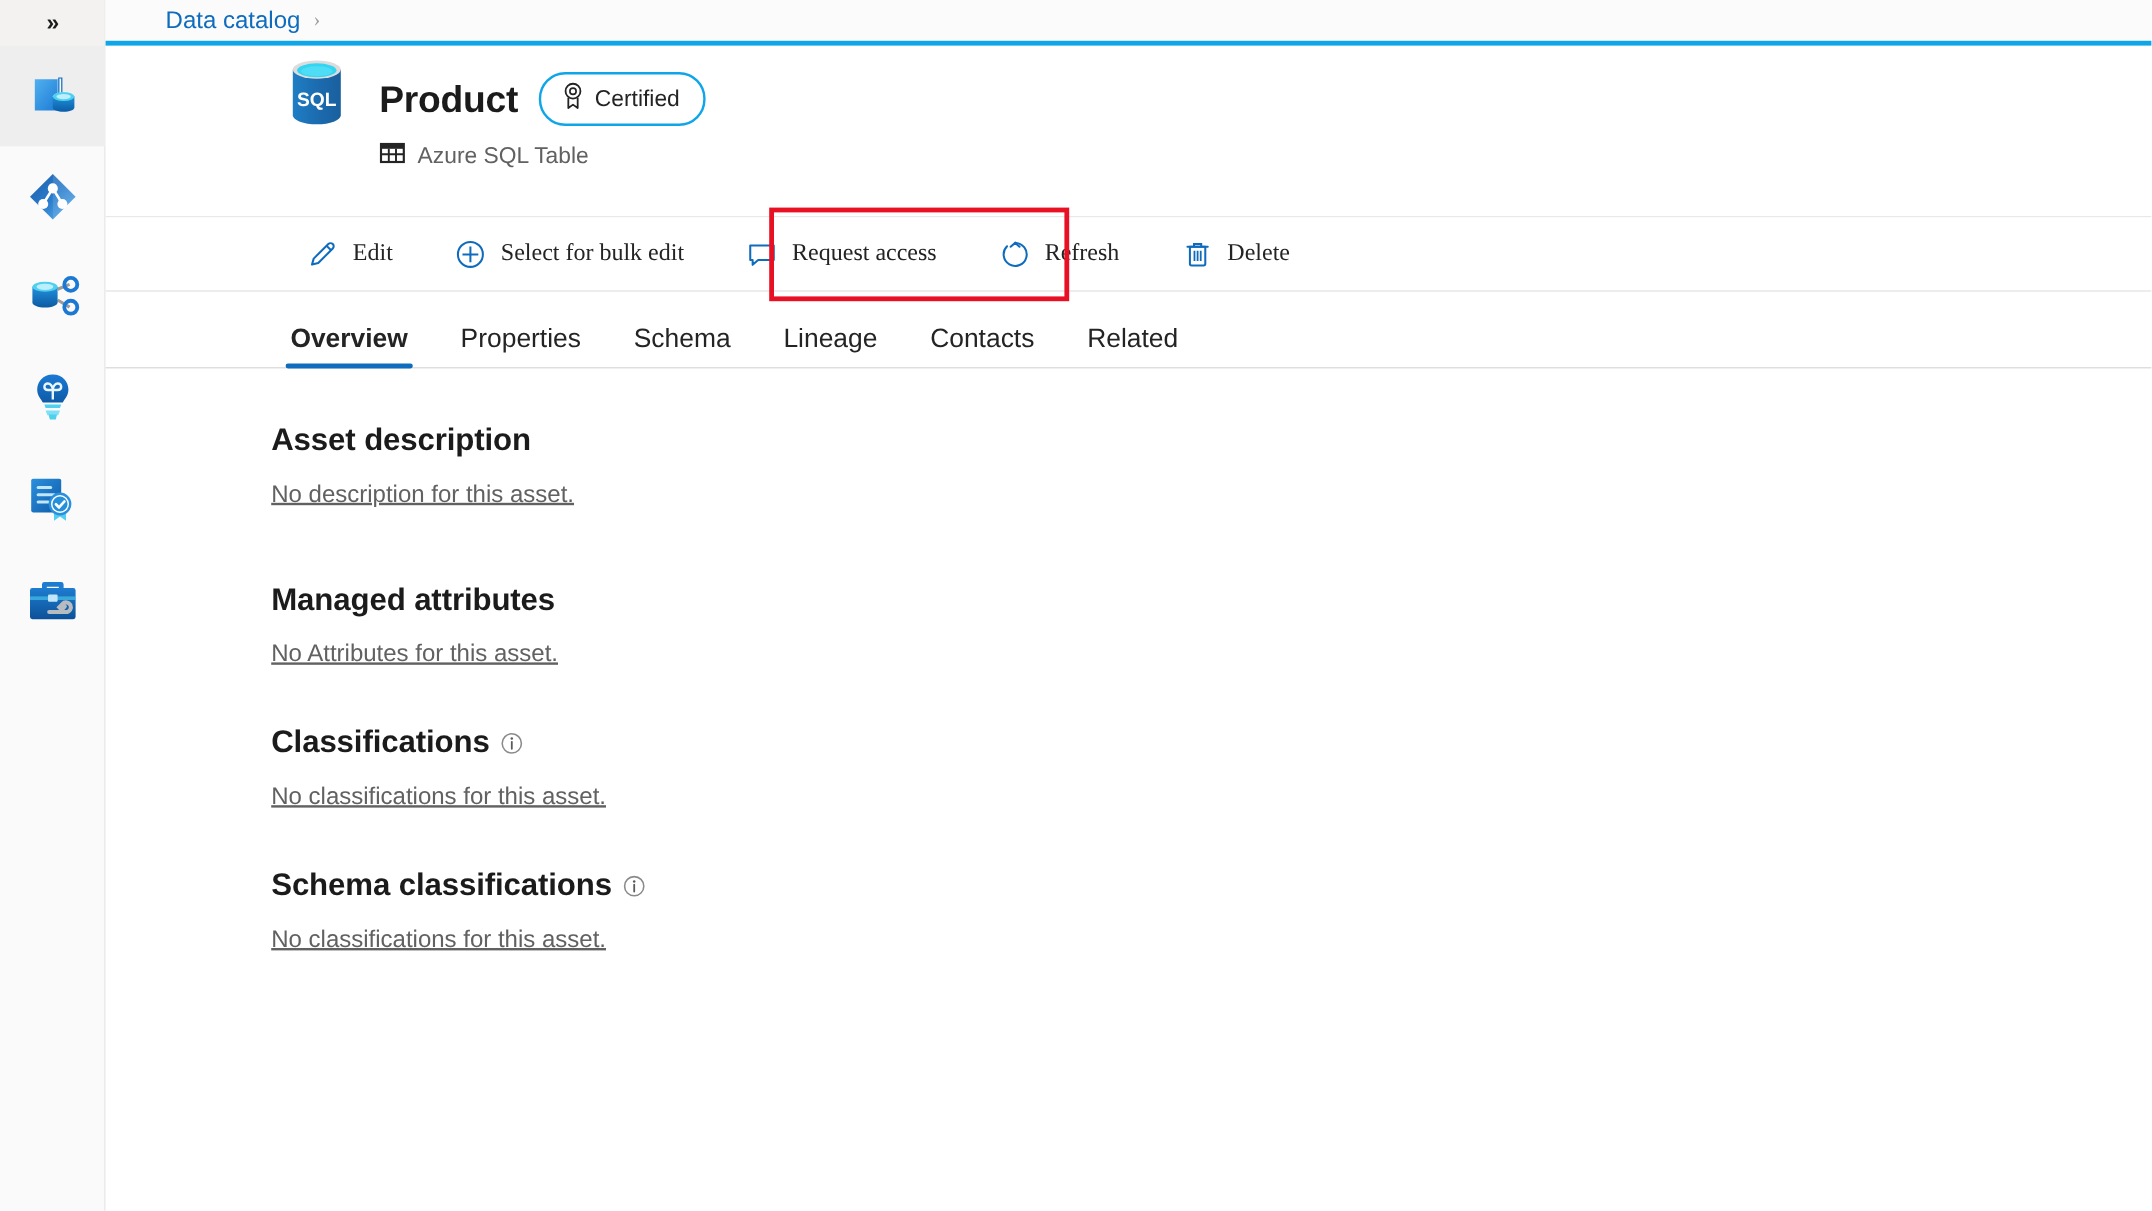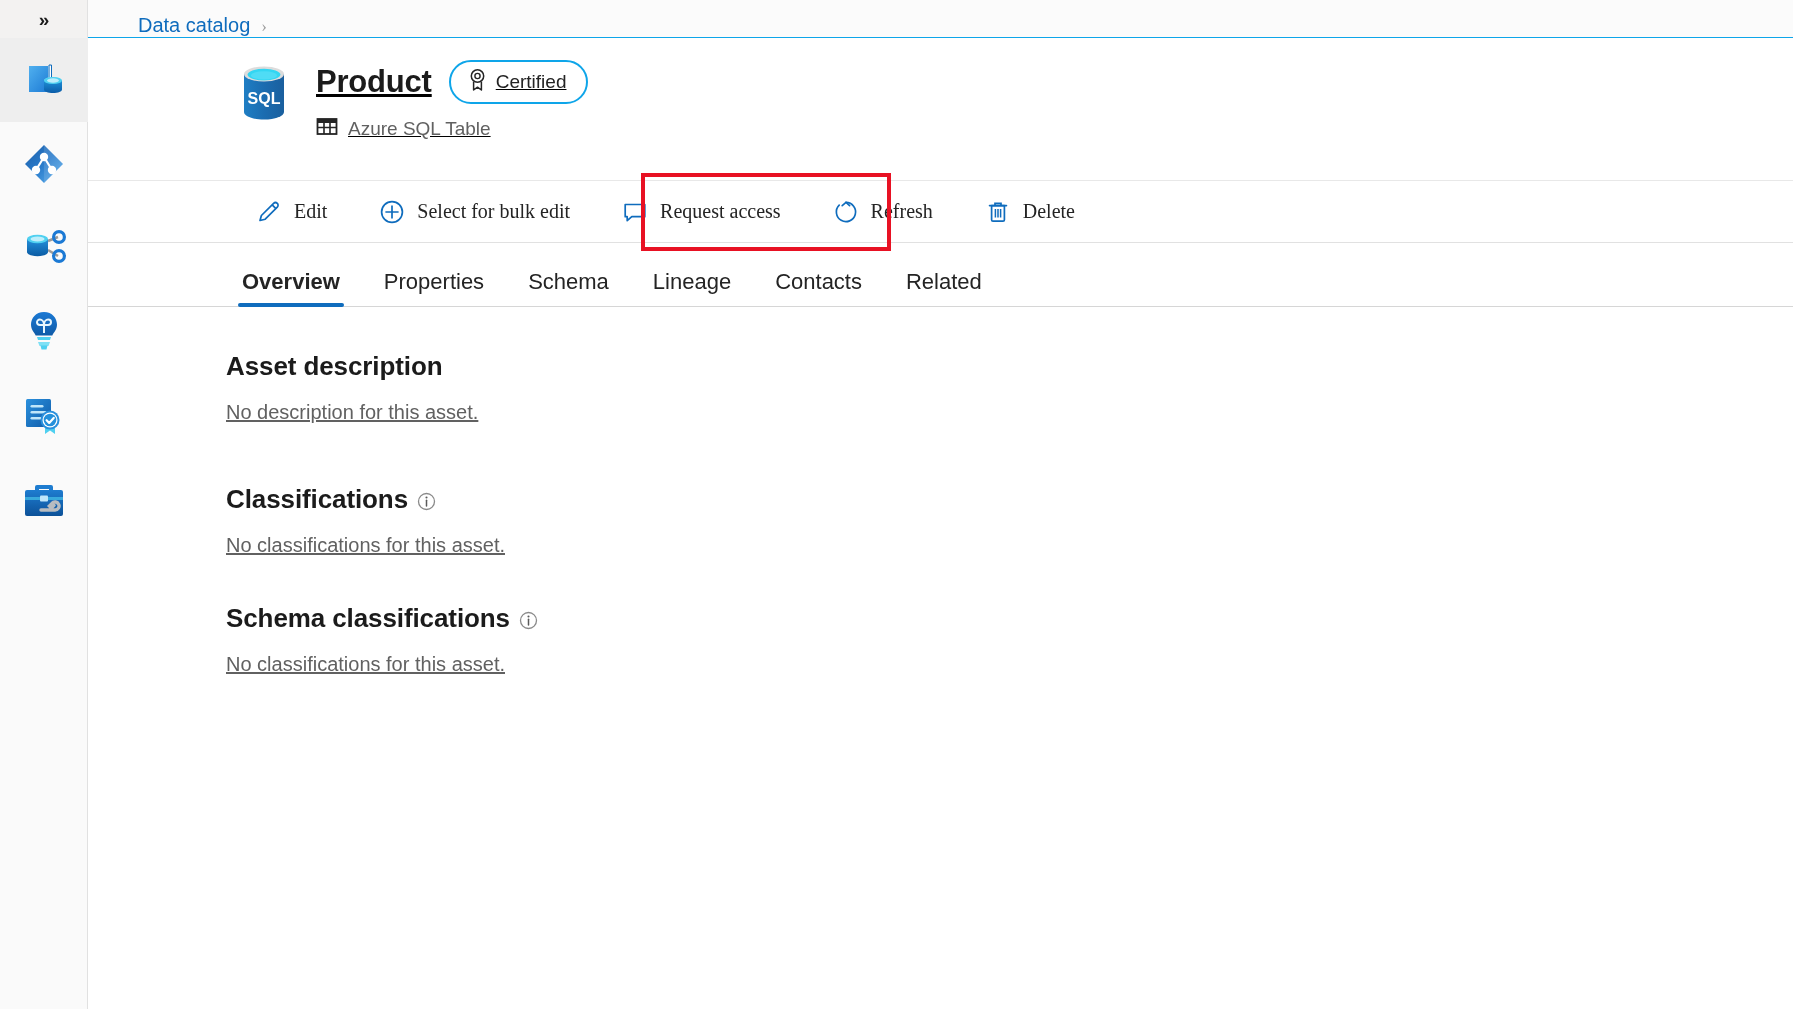--- a/index.html
+++ b/index.html
@@ -63,24 +63,24 @@
     flex-direction: column;
     background: #ffffff;
     min-width: 0;
   }
 
   
   .breadcrumb-bar {
     height: 38px;
     min-height: 38px;
     display: flex;
-    align-items: flex-end;
+    align-items: center;
     padding-left: 50px;
     background: #fbfbfb;
-    border-bottom: 1px solid #0ea5e9;
+    border-bottom: 4px solid #0ea5e9;
   }
   .crumb-link {
     color: #0f6cbd;
     font-size: 20px;
     text-decoration: none;
     cursor: pointer;
   }
   .crumb-sep {
     color: #9e9e9e;
     font-size: 17px;
@@ -91,25 +91,25 @@
   
   .title-block {
     padding: 22px 0 20px 150px;
     position: relative;
     border-bottom: 1px solid #e8e8e8;
     height: 143px;
   }
   .asset-icon {
     position: absolute;
     left: 150px;
-    top: 24px;
+    top: 8px;
     width: 52px;
     height: 62px;
   }
-  .title-right { margin-left: 78px; text-decoration: underline; }
+  .title-right { margin-left: 78px; }
   .title-row { display: flex; align-items: center; gap: 17px; }
   .asset-title {
     font-size: 31px;
     font-weight: bold;
     color: #1b1b1b;
     letter-spacing: -0.2px;
   }
   .cert-pill {
     display: inline-flex;
     align-items: center;
@@ -475,20 +475,26 @@
 
       <div class="section">
         <div class="section-head">
           <span class="section-title">Asset description</span>
         </div>
         <div class="section-body">No description for this asset.</div>
       </div>
 
       <div class="spacer-lg"></div>
 
+      <div class="section">
+        <div class="section-head">
+          <span class="section-title">Managed attributes</span>
+        </div>
+        <div class="section-body">No Attributes for this asset.</div>
+      </div>
 
       <div class="section">
         <div class="section-head">
           <span class="section-title">Classifications</span>
           <span class="info-icon">
             <svg width="19" height="19" viewBox="0 0 19 19">
               <circle cx="9.5" cy="9.5" r="8" fill="none" stroke="#8a8a8a" stroke-width="1.3"></circle>
               <circle cx="9.5" cy="5.5" r="1.05" fill="#5a5a5a"></circle>
               <path d="M9.5 8.2 V14" stroke="#5a5a5a" stroke-width="1.5" stroke-linecap="round"></path>
             </svg>

